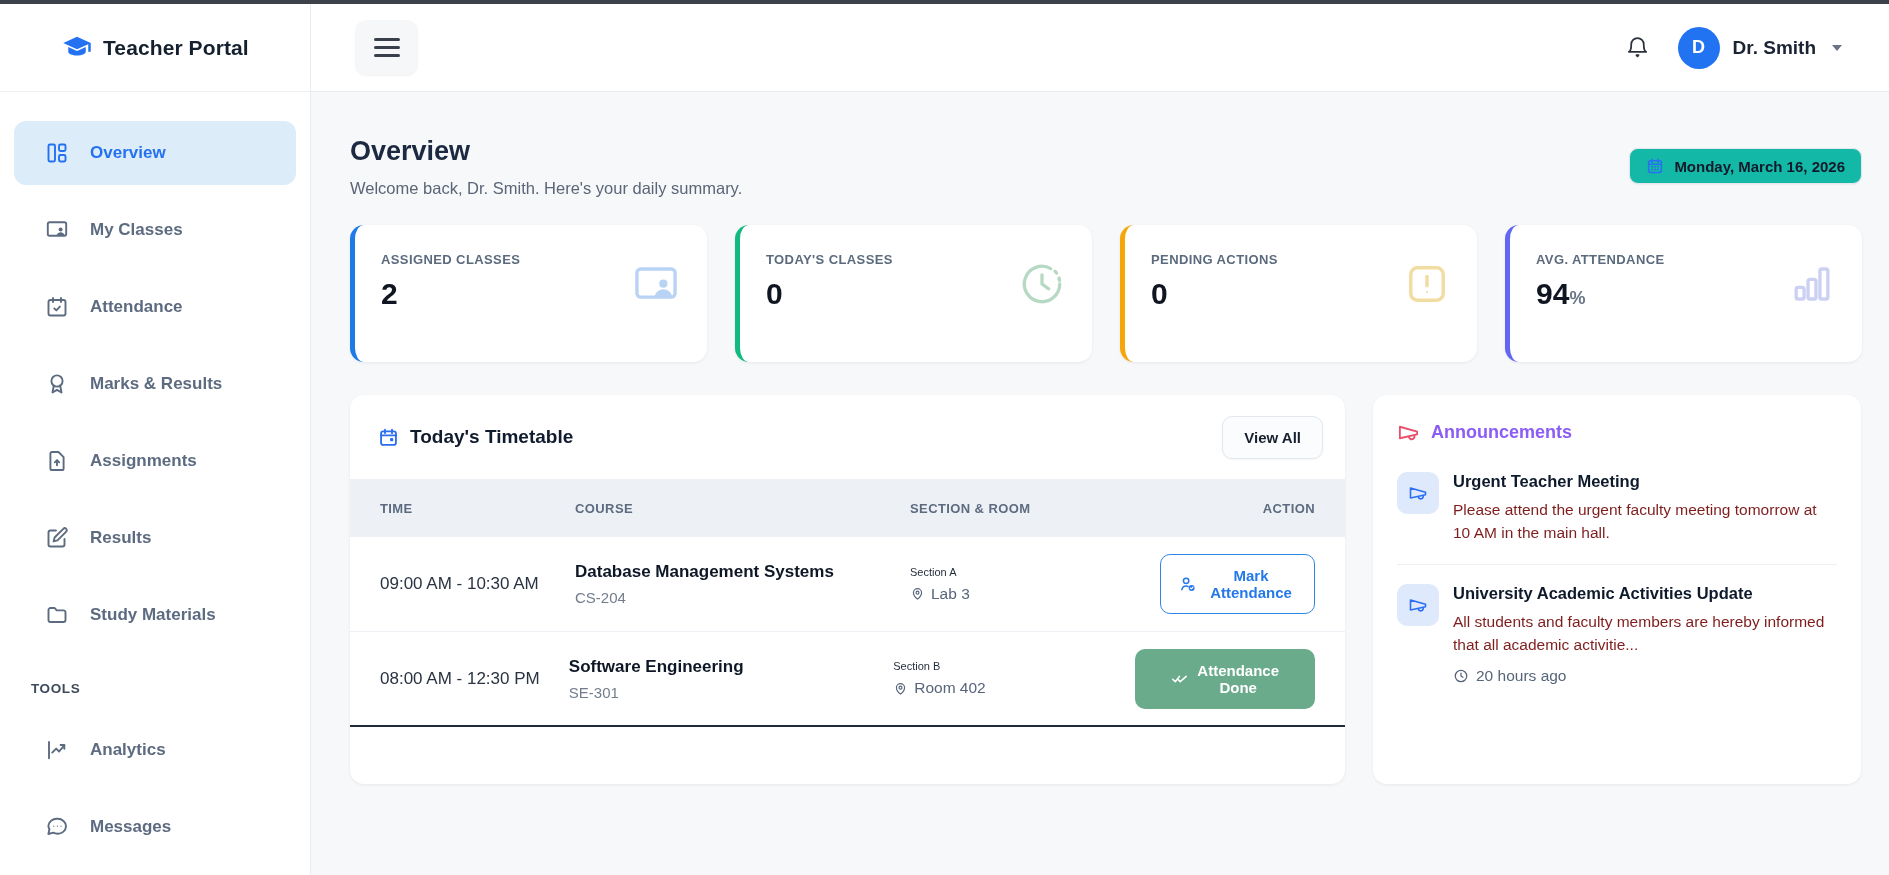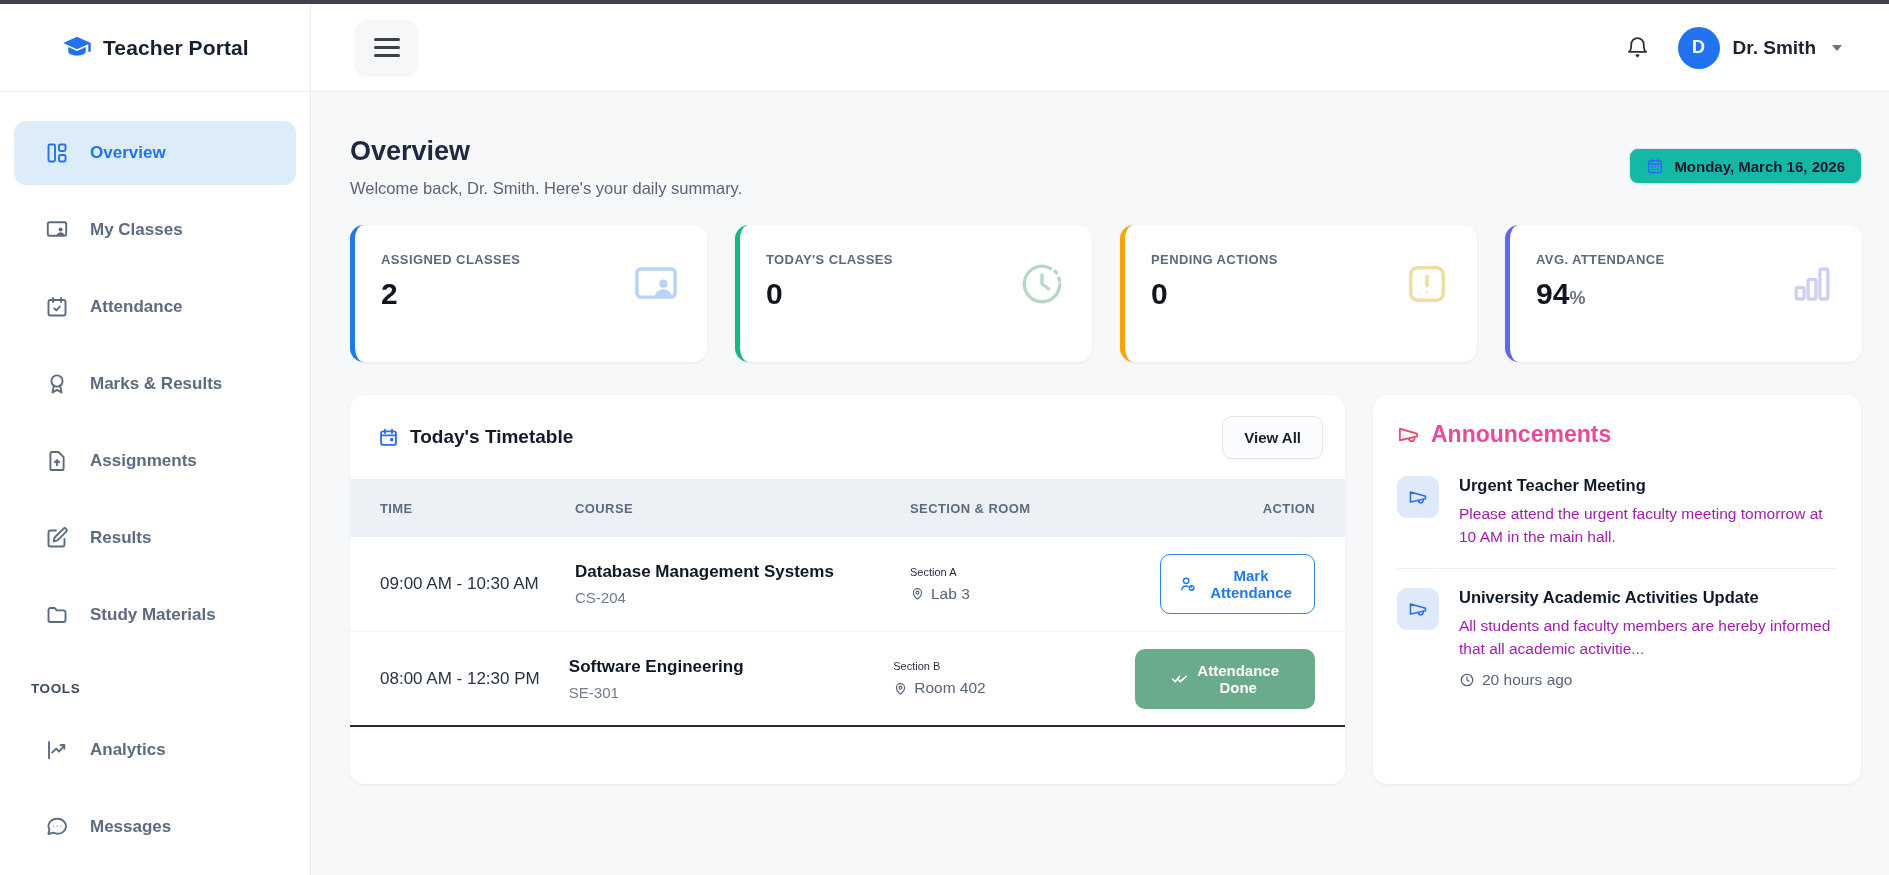--- a/index.html
+++ b/index.html
@@ -69,26 +69,26 @@
   .course-name{font-size:17px;font-weight:800;color:#0e1726}
   .course-code{margin-top:7px;font-size:15px;color:#717d8d}
   .section-name{font-size:11px;color:#1f2a3a}
   .room{margin-top:7px;display:flex;align-items:center;gap:6px;font-size:15.5px;color:#57657a}
   .room .picon{display:flex;color:#57657a}
   .action-cell{flex:1;display:flex;justify-content:flex-end;padding-right:30px}
   .btn-mark{display:flex;align-items:center;gap:9px;background:#fff;border:1.5px solid #2e86e8;color:#2479ea;border-radius:10px;padding:12px 18px;font-size:15px;font-weight:700;cursor:pointer}
   .btn-done{display:flex;align-items:center;gap:9px;background:#6aab8b;border:none;color:#fff;border-radius:10px;padding:13px 36px;font-size:15px;font-weight:700;cursor:pointer}
 
   .ann{width:488px;min-width:488px;padding:26px 24px}
-  .ann-head{display:flex;align-items:center;gap:11px;font-size:23px;font-weight:800;color:#ec4899;margin-bottom:28px}
+  .ann-head{display:flex;align-items:center;gap:11px;font-size:18px;font-weight:800;color:#8b5cf6;margin-bottom:28px}
   .ann-head .aicon{color:#e8506b;display:flex}
-  .ann-item{display:flex;gap:20px}
+  .ann-item{display:flex;gap:14px}
   .ann-ico{width:42px;height:42px;min-width:42px;border-radius:10px;background:#dfe9fc;color:#2b6ef2;display:flex;align-items:center;justify-content:center}
   .ann-title{font-size:16.5px;font-weight:800;color:#0e1a2c}
-  .ann-body{margin-top:7px;font-size:15.5px;line-height:1.5;color:#a21caf}
+  .ann-body{margin-top:7px;font-size:15.5px;line-height:1.5;color:#7f1d1d}
   .ann-ago{margin-top:11px;display:flex;align-items:center;gap:7px;font-size:15.5px;color:#57657a}
   .ann-div{border-top:1px solid #edf0f4;margin:19px 0}
   svg{display:block}
 </style>
 </head>
 <body>
 
 <div class="top-strip"></div>
 <div class="app">
 

